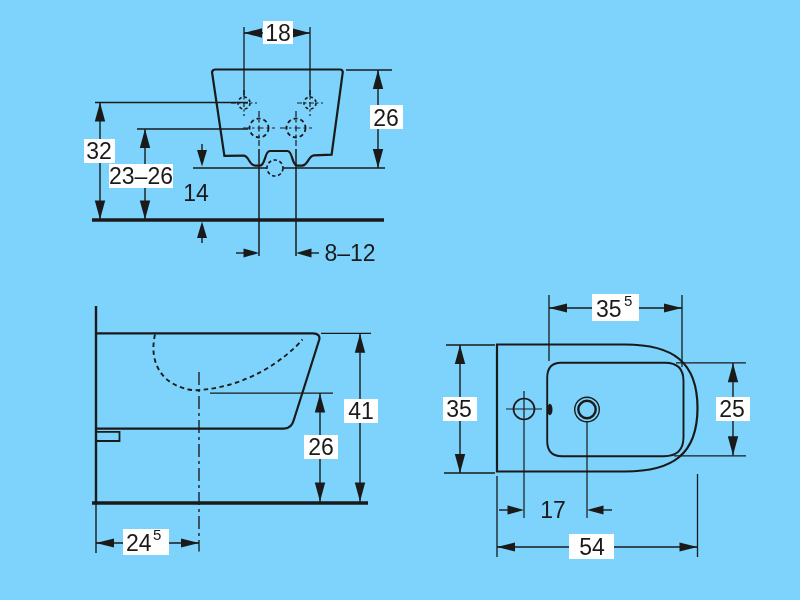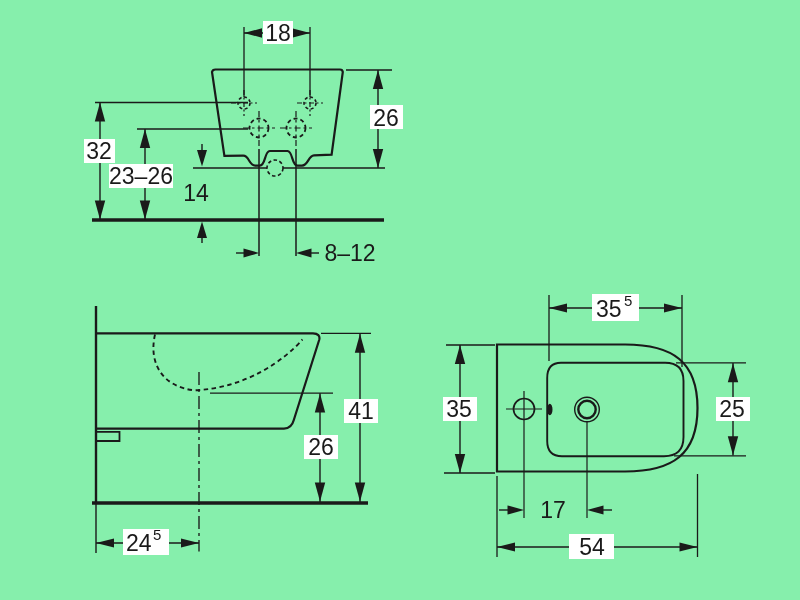--- a/index.html
+++ b/index.html
@@ -1,16 +1,16 @@
 <!DOCTYPE html>
 <html><head>
 <meta charset="utf-8">
 <style>
   html,body{margin:0;padding:0;background:#ffffff;}
-  .stage{position:relative;width:800px;height:600px;background:#86efac;overflow:hidden;}
+  .stage{position:relative;width:800px;height:600px;background:#7dd3fc;overflow:hidden;}
   svg{position:absolute;left:0;top:0;}
   svg text{font-family:"Liberation Sans","DejaVu Sans",sans-serif;fill:#1a1a1a;}
   .dimtxt{font-size:23px;}
   .suptxt{font-size:15px;}
   .s{stroke:#1a1a1a;fill:none;}
   .main{stroke-width:2.2;}
   .thick{stroke-width:3.5;}
   .dim{stroke-width:1.4;}
   .ext{stroke-width:1.3;}
   .thin{stroke-width:1.2;}

